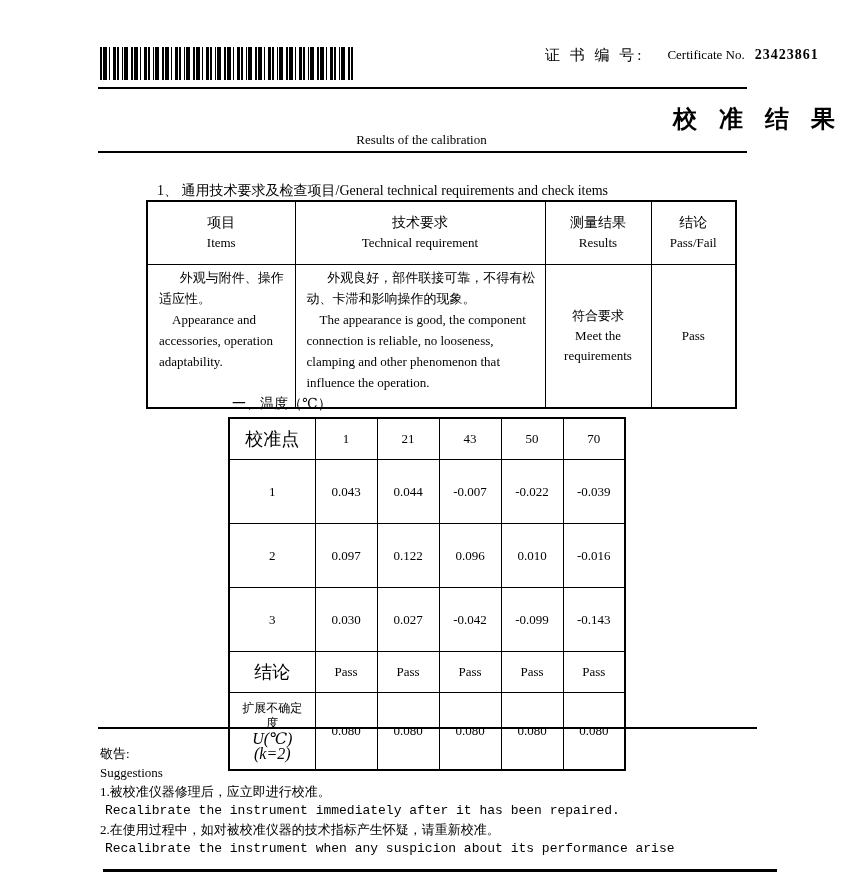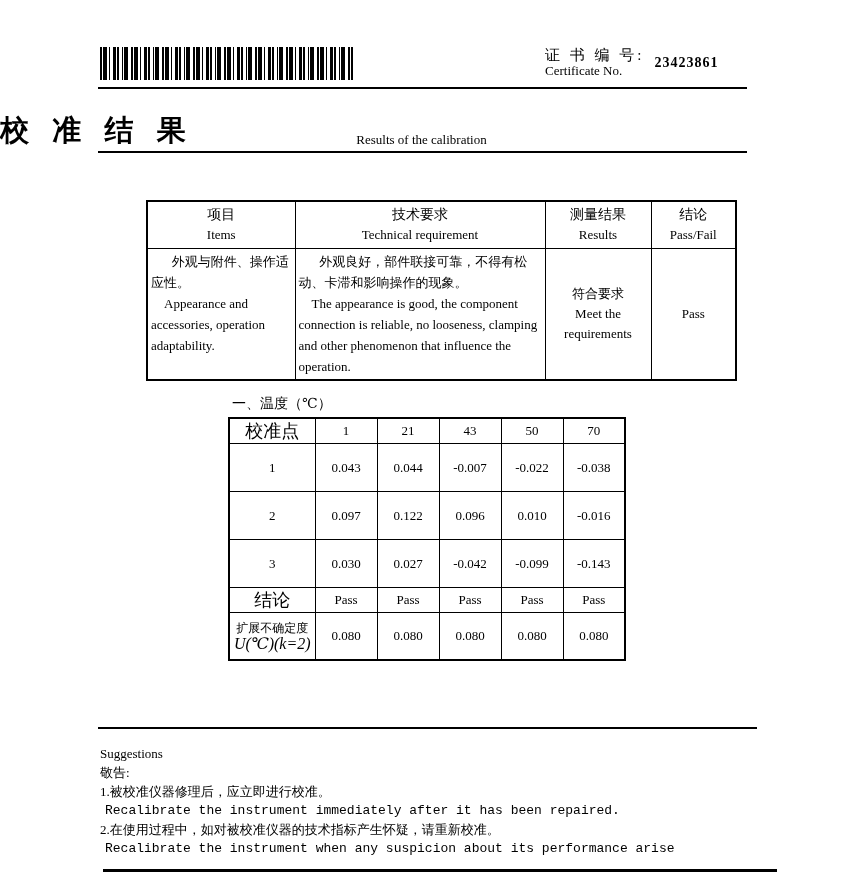--- a/index.html
+++ b/index.html
@@ -12,41 +12,41 @@
   .barcode{
     position:absolute;left:100px;top:47px;width:253px;height:33px;
     background:repeating-linear-gradient(90deg,
       #000 0 2px,#fff 2px 3px,#000 3px 7px,#fff 7px 9px,
       #000 9px 10px,#fff 10px 13px,#000 13px 16px,#fff 16px 17px,
       #000 17px 19px,#fff 19px 22px,#000 22px 23px,#fff 23px 24px,
       #000 24px 28px,#fff 28px 31px);
   }
   
   .cert{position:absolute;left:545px;top:47px;display:flex;align-items:center;}
-  .cert .labels{display:flex;flex-direction:column;line-height:16px;}
+  .cert .labels{display:flex;flex-direction:row;line-height:16px;gap:23px;}
   .cert .zh{font-size:15px;letter-spacing:3px;white-space:nowrap;}
   .cert .en{font-size:13px;white-space:nowrap;}
   .cert .num{font-size:14px;margin-left:10px;letter-spacing:1px;font-weight:bold;}
   
-  .title-zh{position:absolute;left:0;top:103px;width:100%;text-align:left;
-    font-size:29px;font-weight:bold;letter-spacing:8px;margin-top:8px;}
+  .title-zh{position:absolute;left:0;top:103px;width:100%;text-align:right;
+    font-size:24px;font-weight:bold;letter-spacing:8px;}
   .title-en{position:absolute;left:0;top:132px;width:100%;text-align:center;font-size:13px;}
   
   .sec1-head{position:absolute;left:157px;top:182px;font-size:14px;}
   .sec2-head{position:absolute;left:232px;top:395px;font-size:14px;}
   
   table{border-collapse:collapse;table-layout:fixed;}
   td{border:1px solid #000;text-align:center;vertical-align:middle;
-     font-size:13px;padding:0;overflow:hidden;}
+     font-size:13px;padding:8px;overflow:hidden;}
   .t1{position:absolute;left:146px;top:200px;width:589px;border:2px solid #000;}
   .t1 .h td{height:46px;line-height:20px;}
   .t1 .h .zh{font-size:14px;display:block;}
   .t1 .h .en{font-size:13px;display:block;}
   .t1 .body td{height:126px;vertical-align:middle;}
-  .t1 td.lft{text-align:left;vertical-align:top;padding:2px 4px 2px 3px;line-height:21px;}
+  .t1 td.lft{text-align:left;vertical-align:top;padding:2px 4px 2px 11px;line-height:21px;}
   .t1 td.lft p{margin:0;}
   .ind15{text-indent:1.6em;}
   .ind1{text-indent:1.0em;}
   .prewrap{white-space:pre-line;line-height:20px;text-align:center;}
   .t2{position:absolute;left:228px;top:417px;width:396px;border:2px solid #000;}
   .t2 td{height:24px;}
   .t2 .lblzh{font-size:18px;}
   .t2 .data td{height:47px;}
   .t2 .urow td{height:46px;}
   .t2 .ulabel{font-size:12px;line-height:15px;}
@@ -69,20 +69,21 @@
       <span class="en">Certificate No.</span>
     </div>
     <span class="num">23423861</span>
   </div>
   <div class="rule" style="left:98px;top:87px;width:649px;"></div>
 
   <div class="title-zh">校  准  结  果</div>
   <div class="title-en">Results of the calibration</div>
   <div class="rule" style="left:98px;top:151px;width:649px;"></div>
 
+  <div class="sec1-head">1、 通用技术要求及检查项目/General technical requirements and check items</div>
 
   <table class="t1">
     <colgroup>
         <col style="width:148px">
         <col style="width:250px">
         <col style="width:106px">
         <col style="width:85px">
       </colgroup>
     <tbody>
         <tr class="h">
@@ -139,21 +140,21 @@
       <td>43</td>
       <td>50</td>
       <td>70</td>
     </tr>
     <tr class="data">
       <td>1</td>
       <td>0.043</td>
       <td>0.044</td>
       <td>-0.007</td>
       <td>-0.022</td>
-      <td>-0.038</td>
+      <td>-0.039</td>
     </tr>
     <tr class="data">
       <td>2</td>
       <td>0.097</td>
       <td>0.122</td>
       <td>0.096</td>
       <td>0.010</td>
       <td>-0.016</td>
     </tr>
     <tr class="data">
@@ -181,22 +182,22 @@
       <td>0.080</td>
       <td>0.080</td>
       <td>0.080</td>
       <td>0.080</td>
     </tr>
   </tbody>
     </table>
 
   <div class="rule" style="left:98px;top:727px;width:659px;"></div>
   <div class="notes">
+    <div>敬告:</div>
     <div>Suggestions</div>
-    <div>敬告:</div>
     <div>1.被校准仪器修理后，应立即进行校准。</div>
     <div class="en-line">Recalibrate the instrument immediately after it has been repaired.</div>
     <div>2.在使用过程中，如对被校准仪器的技术指标产生怀疑，请重新校准。</div>
     <div class="en-line">Recalibrate the instrument when any suspicion about its performance arise</div>
   </div>
   <div class="rule-bottom" style="left:103px;top:869px;width:674px;"></div>
 
 </div>
 
 </body></html>

